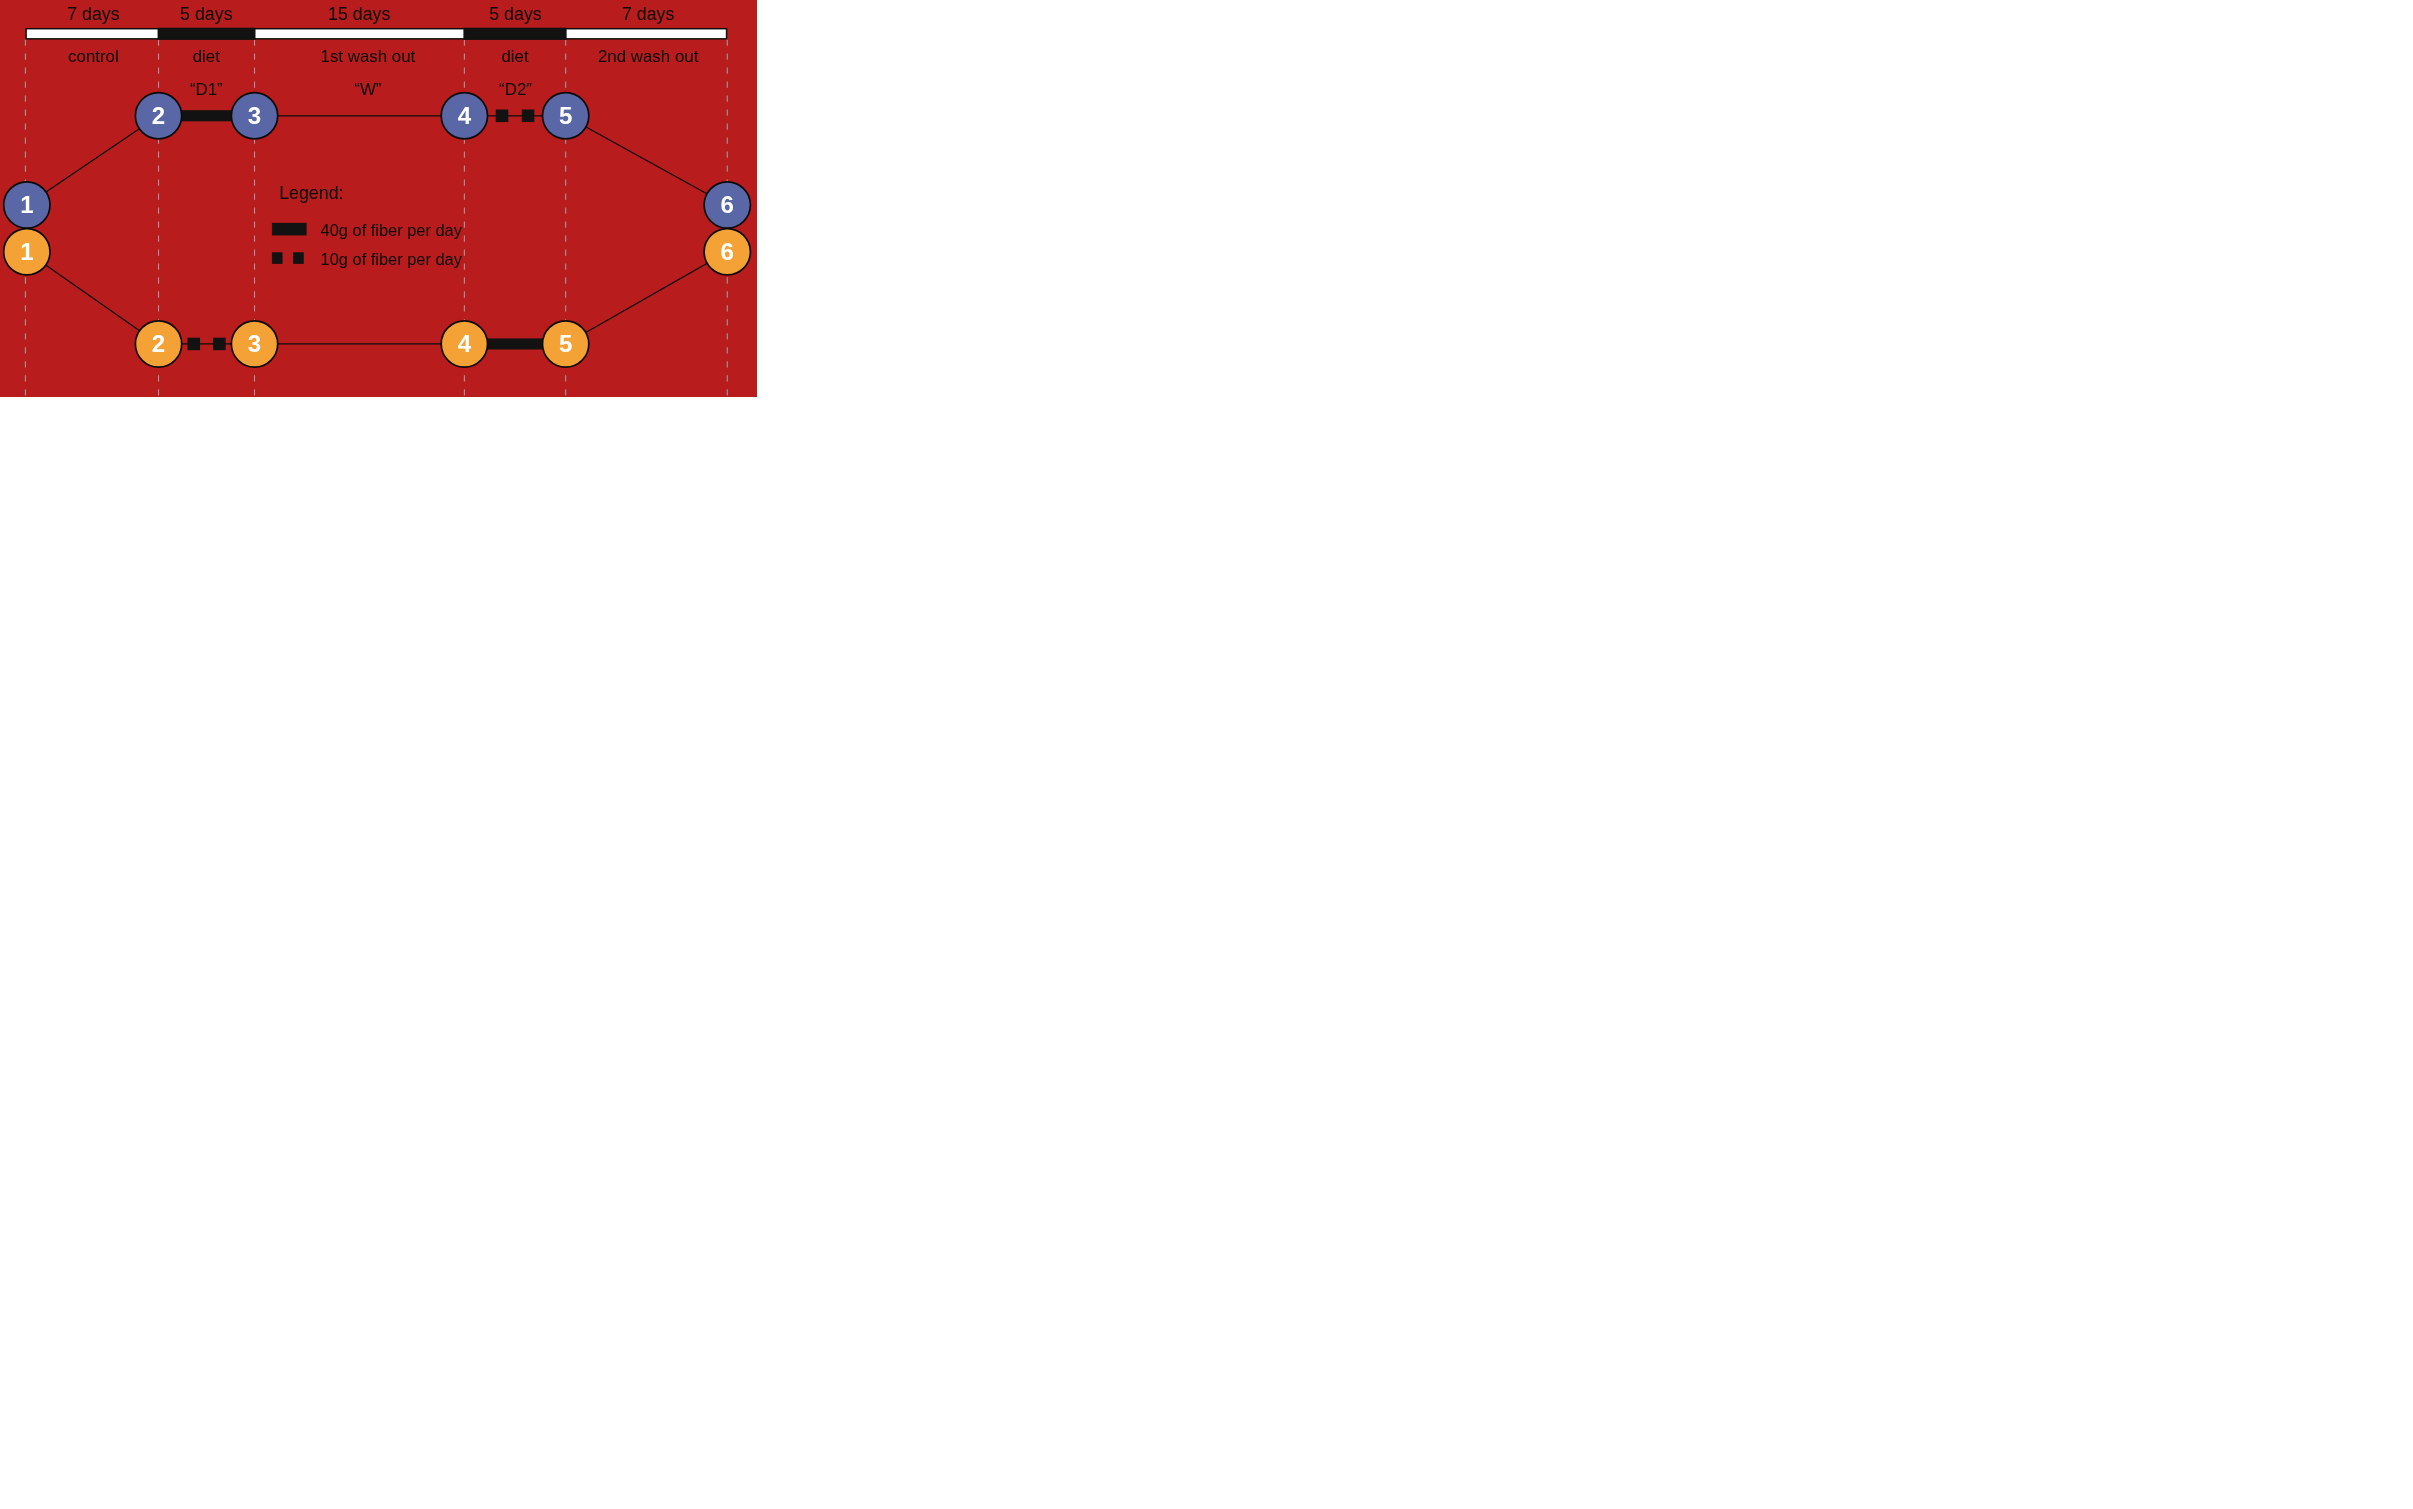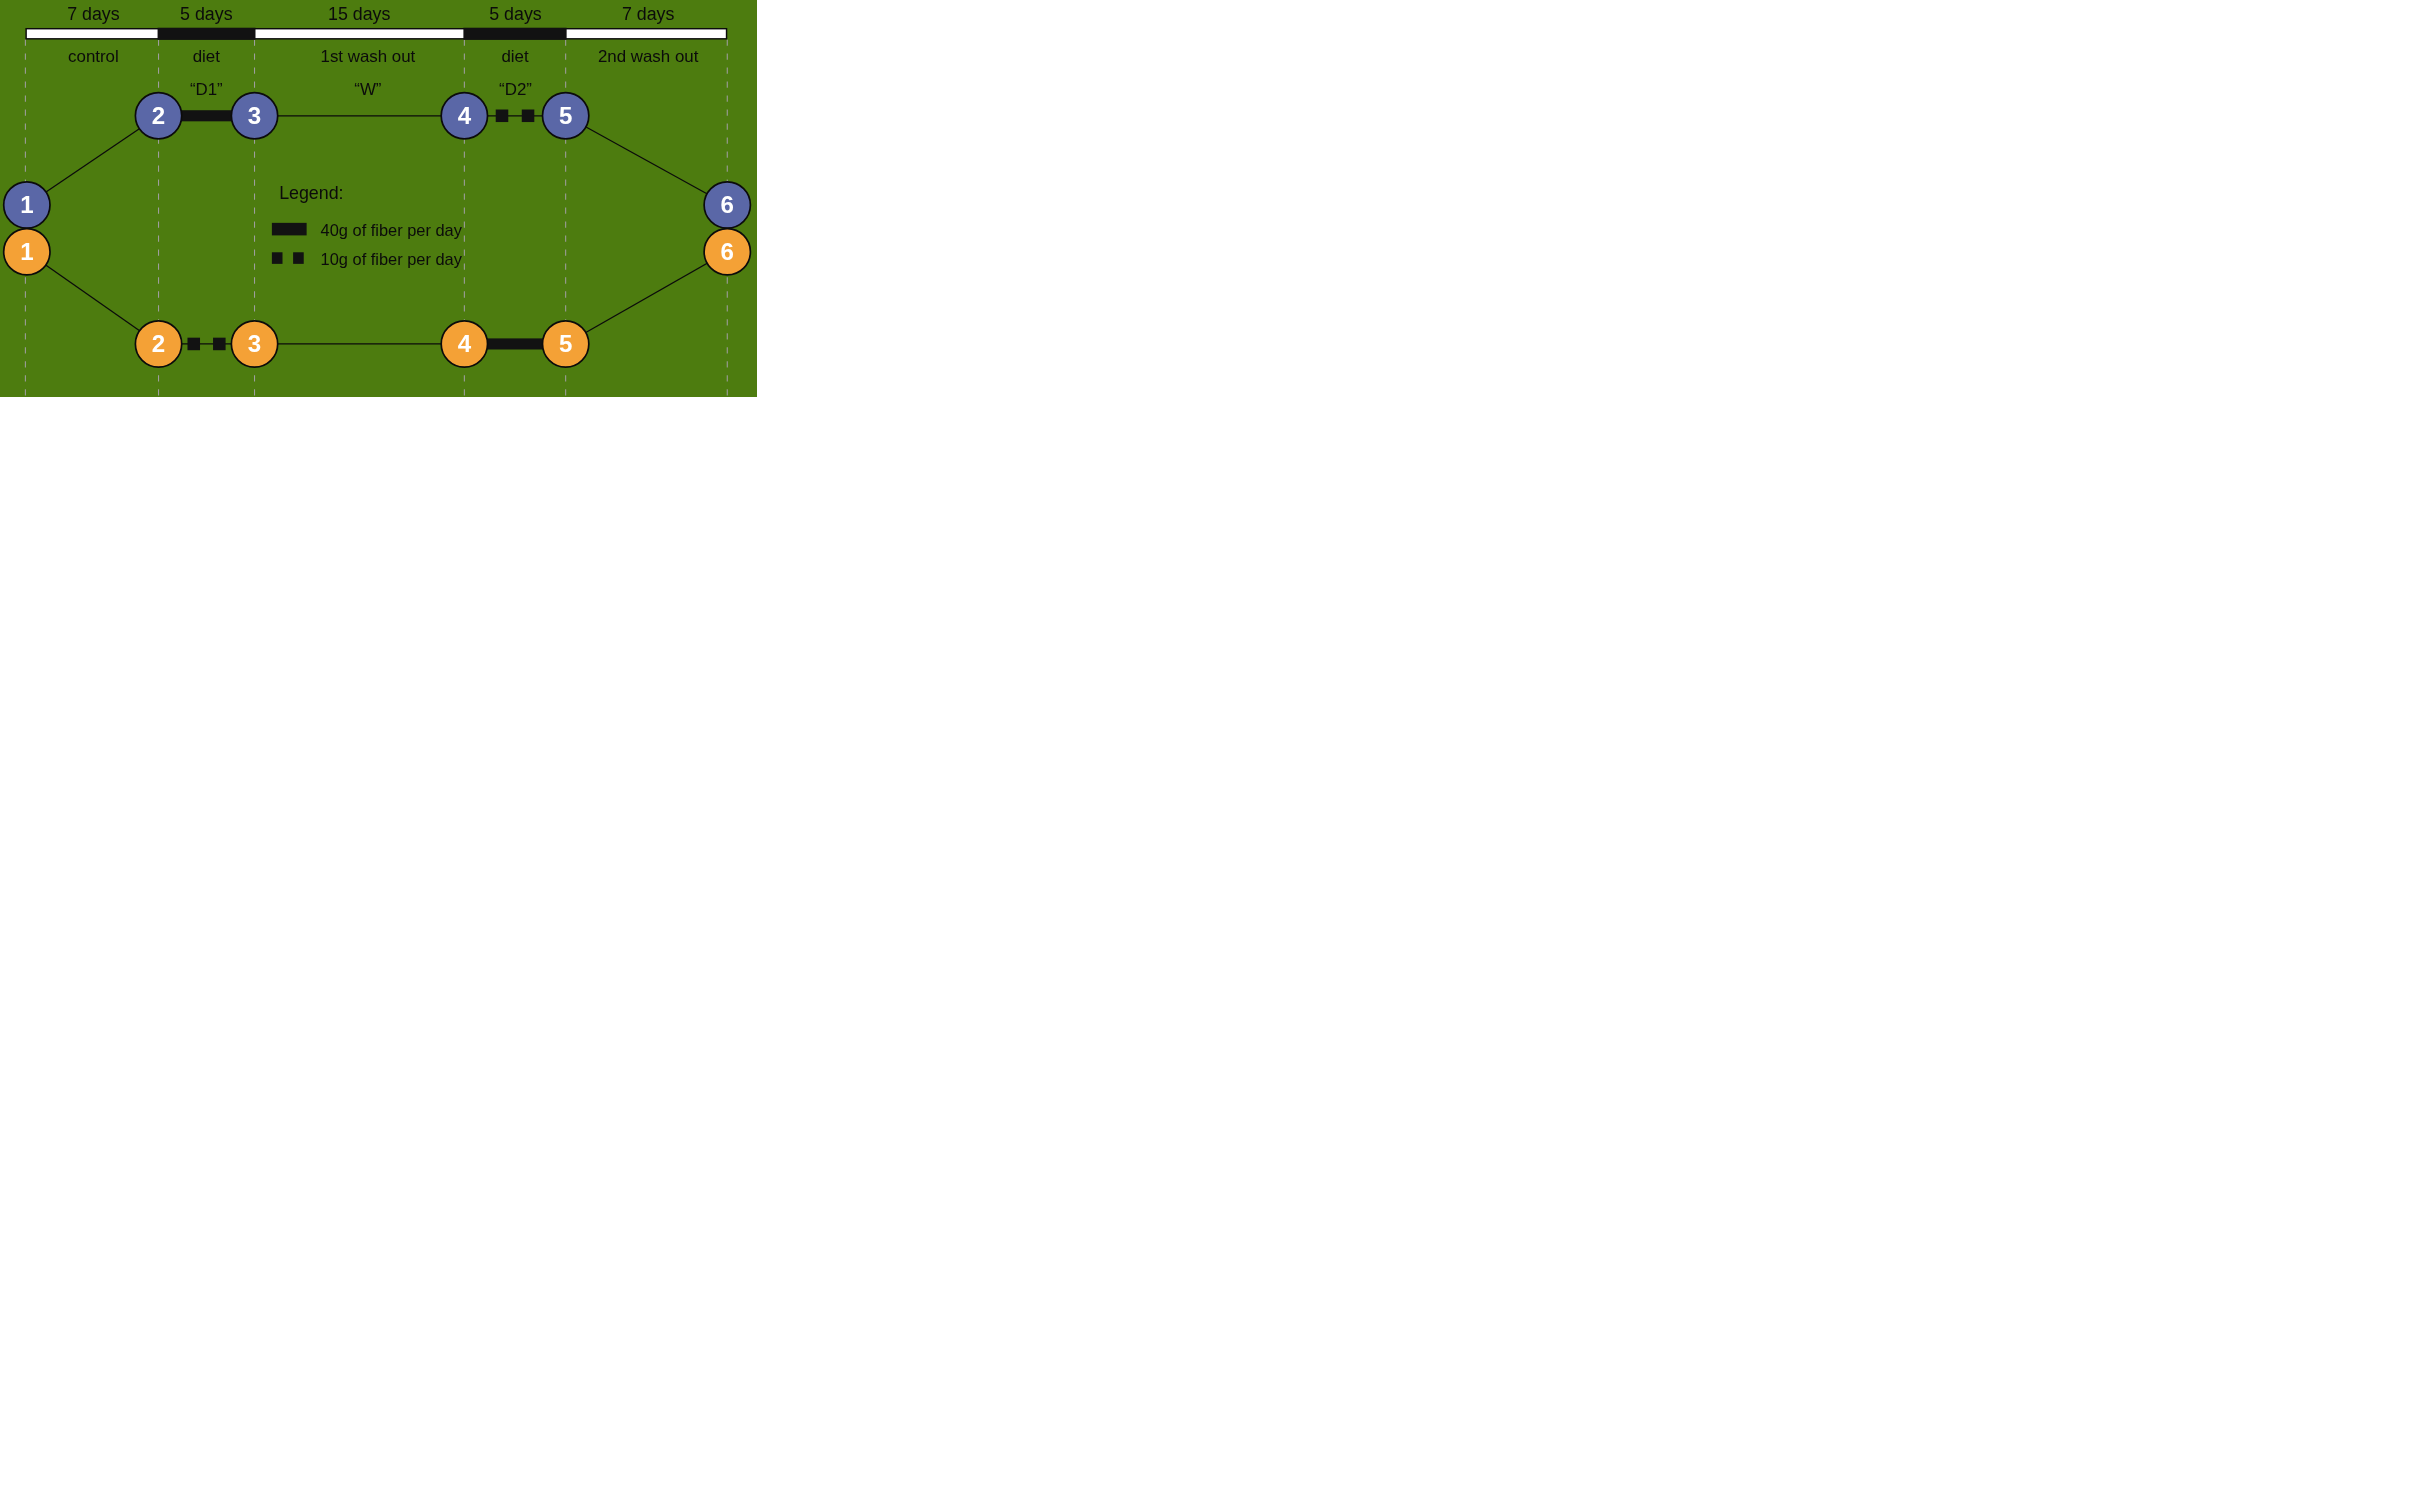--- a/index.html
+++ b/index.html
@@ -1,16 +1,16 @@
 <!DOCTYPE html>
 <html style="font-size:7.7px"><head>
 <meta charset="utf-8">
 <style>
   html,body{margin:0;padding:0;background:#ffffff;}
-  .stage{width:757px;height:397px;position:relative;background:#4d7c0f;overflow:hidden;}
+  .stage{width:757px;height:397px;position:relative;background:#b91c1c;overflow:hidden;}
   svg{display:block;}
   text{font-family:"Liberation Sans","DejaVu Sans",sans-serif;fill:#0b0b0b;}
   .t-duration{font-size:37px;}
   .t-phase{font-size:35px;}
   .t-code{font-size:35px;}
   .t-legend-title{font-size:37px;}
   .t-legend-item{font-size:34px;}
   .t-node{font-size:50px;font-weight:bold;fill:#ffffff;}
   .mid{text-anchor:middle;}
   .guide{stroke-width:2.2;stroke-dasharray:13 16;fill:none;}

